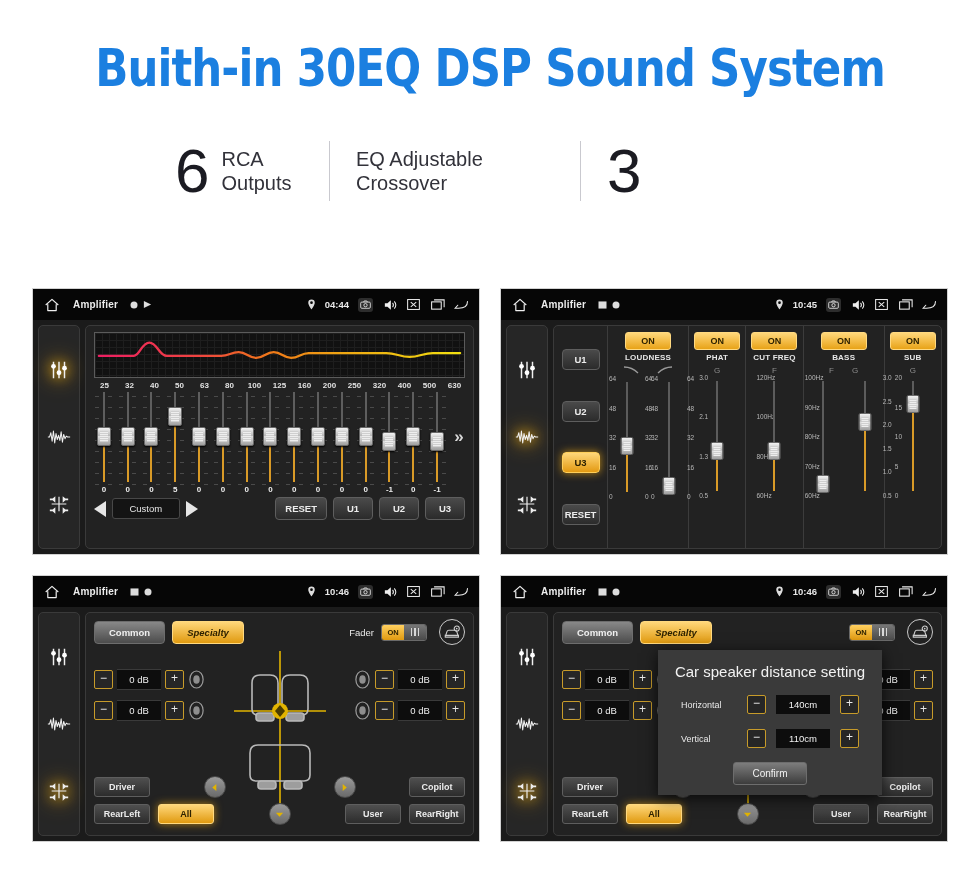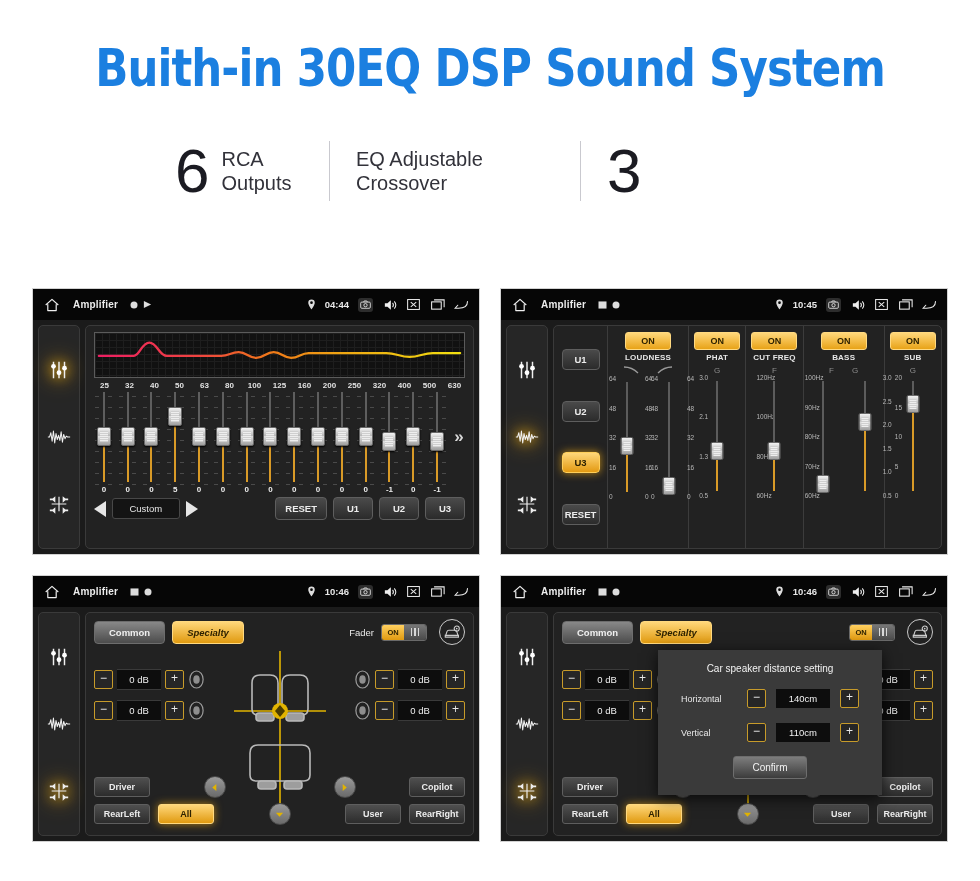--- a/index.html
+++ b/index.html
@@ -342,21 +342,21 @@
   }
 
   
   .modal {
     position: absolute; z-index: 40;
     left: 104px; top: 37px; width: 224px; height: 145px;
     background: #3a3a3a; box-shadow: 0 3px 14px rgba(0,0,0,.75);
     display: flex; flex-direction: column; align-items: center;
     padding-top: 13px;
   }
-  .modal-title { font-size: 10px; color: #f2f2f2; }
+  .modal-title { font-size: 15px; color: #f2f2f2; }
   .modal-row { display: flex; align-items: center; gap: 10px; margin-top: 15px; }
   .modal-lbl { width: 56px; font-size: 9px; color: #e8e8e8; }
   .modal-stepval {
     width: 54px; text-align: center; background: #0d0d0d; color: #f2f2f2;
     font-size: 9.5px; padding: 4px 0;
   }
   .modal-confirm {
     margin-top: 14px; padding: 5px 18px;
     background: linear-gradient(to bottom,#7d7d7d,#3c3c3c);
     border: 1px solid #6d6d6d; border-radius: 3px;

